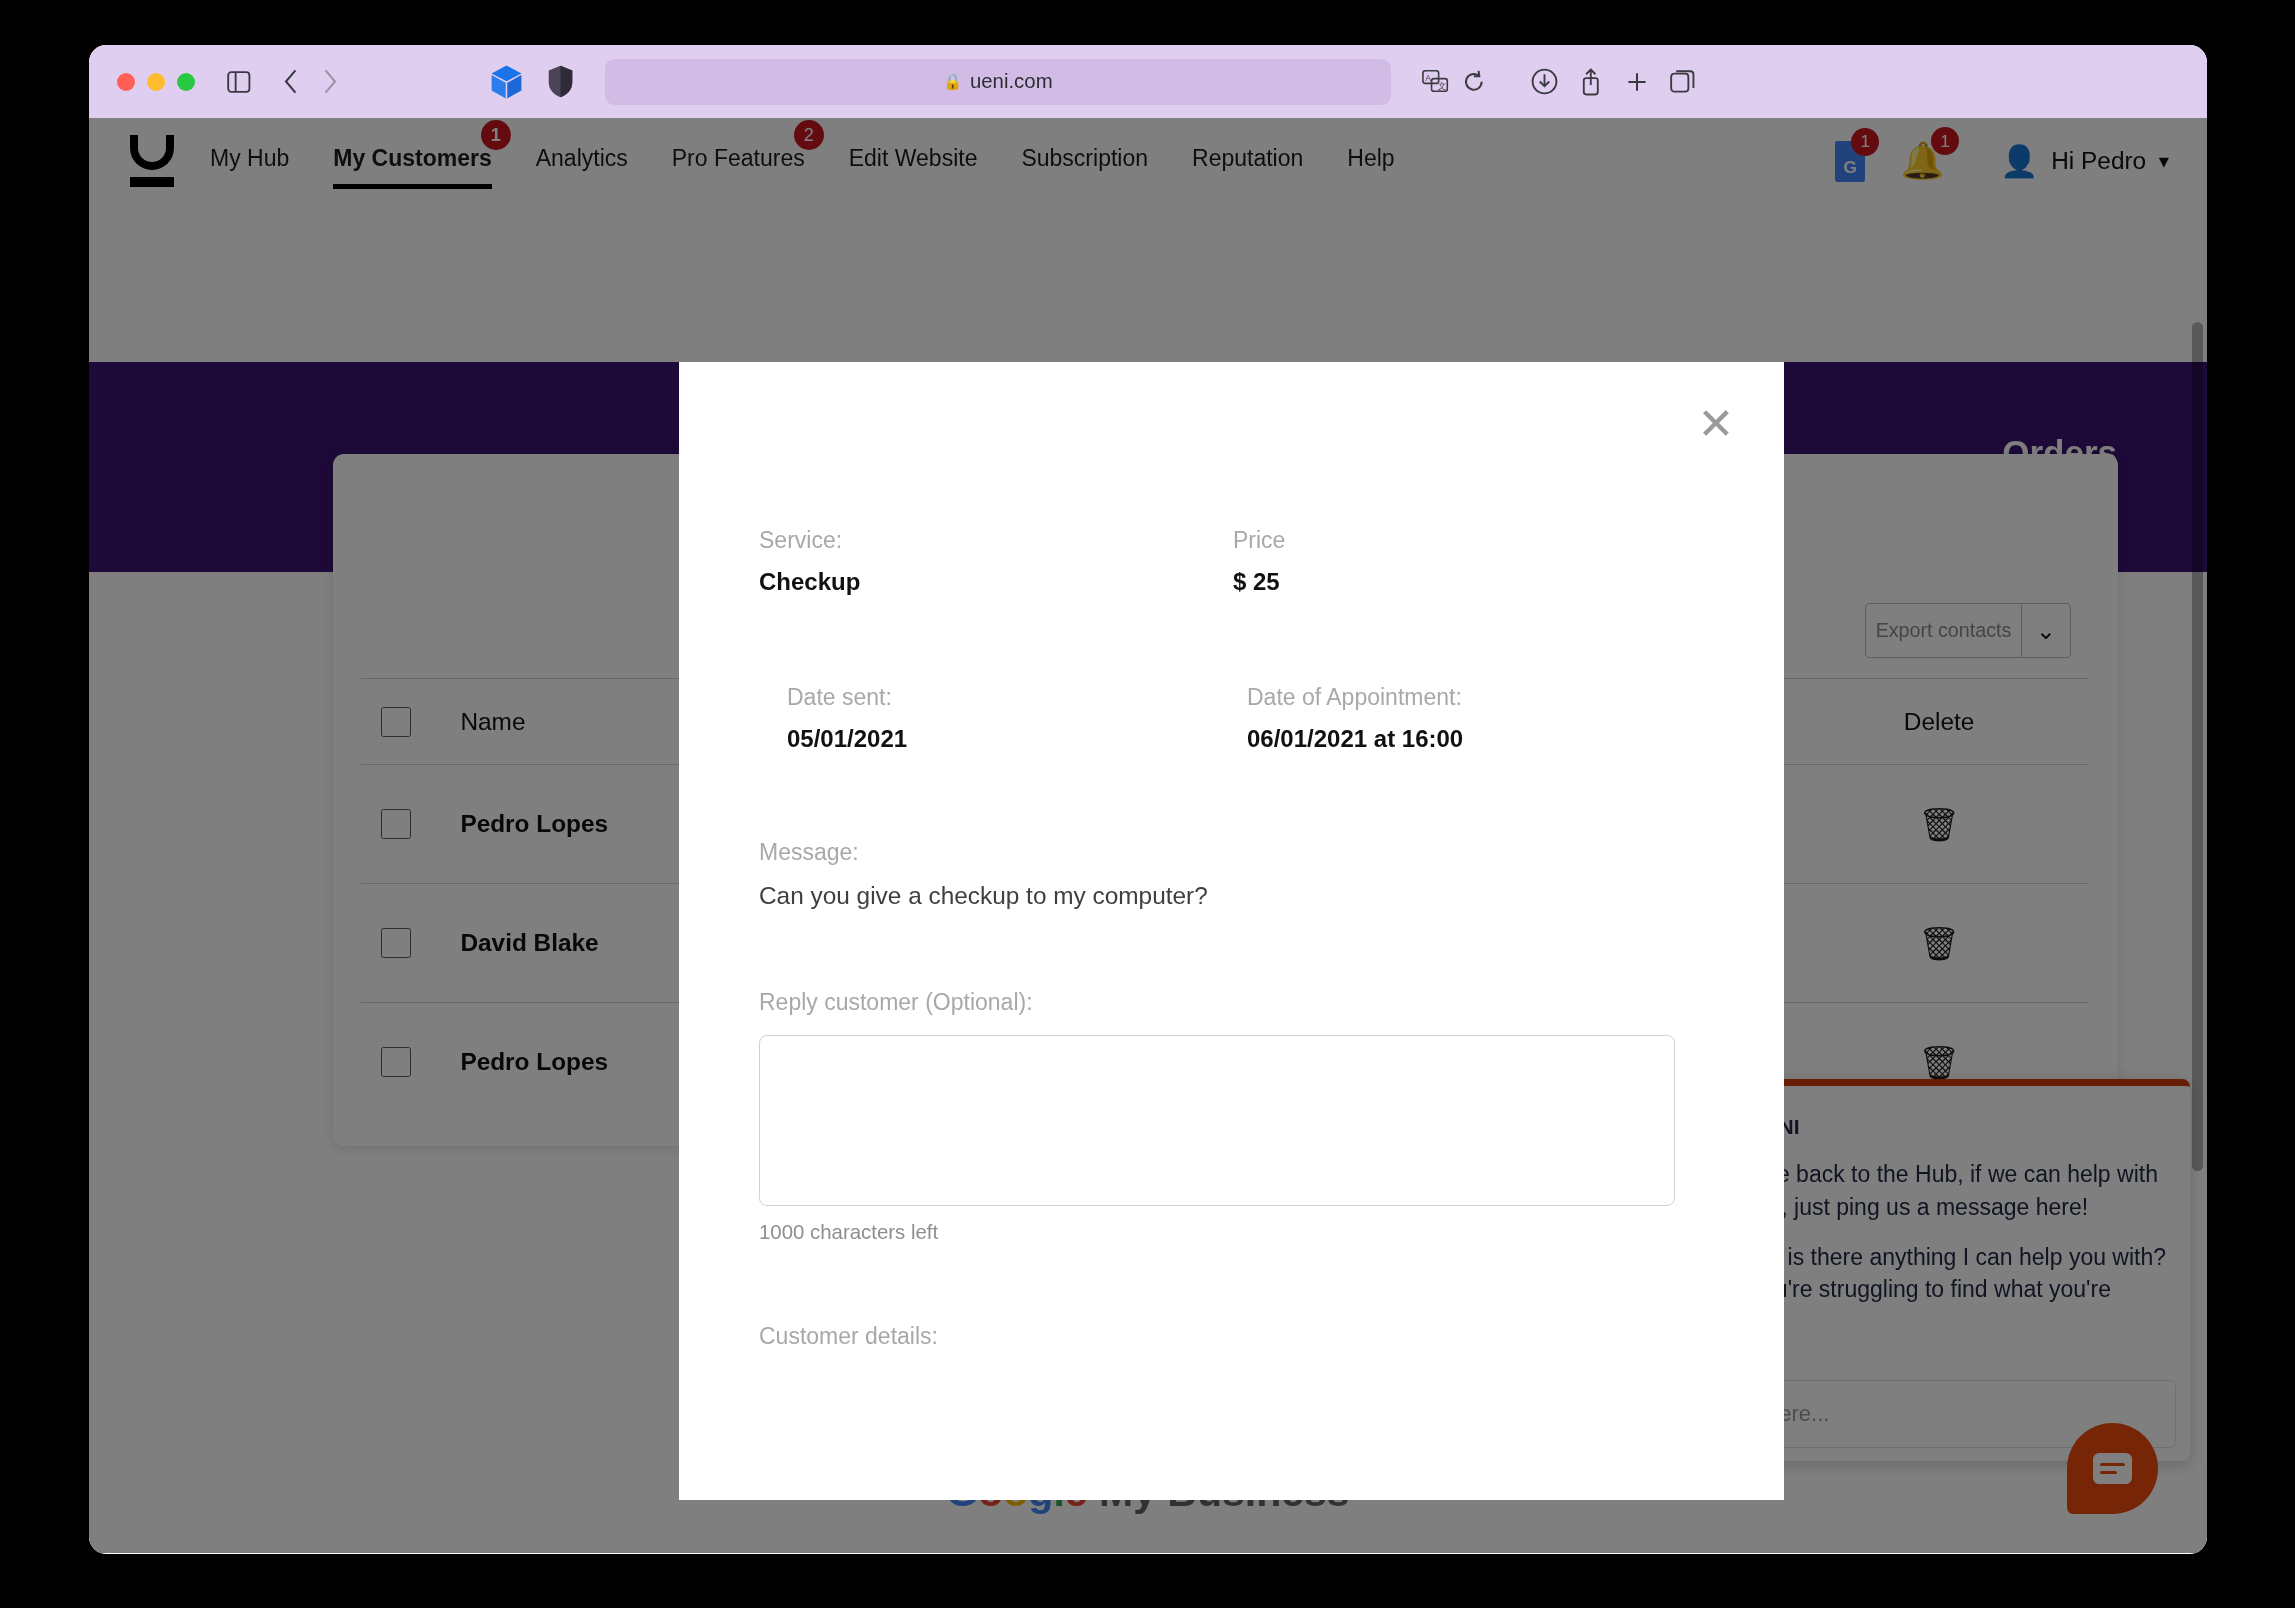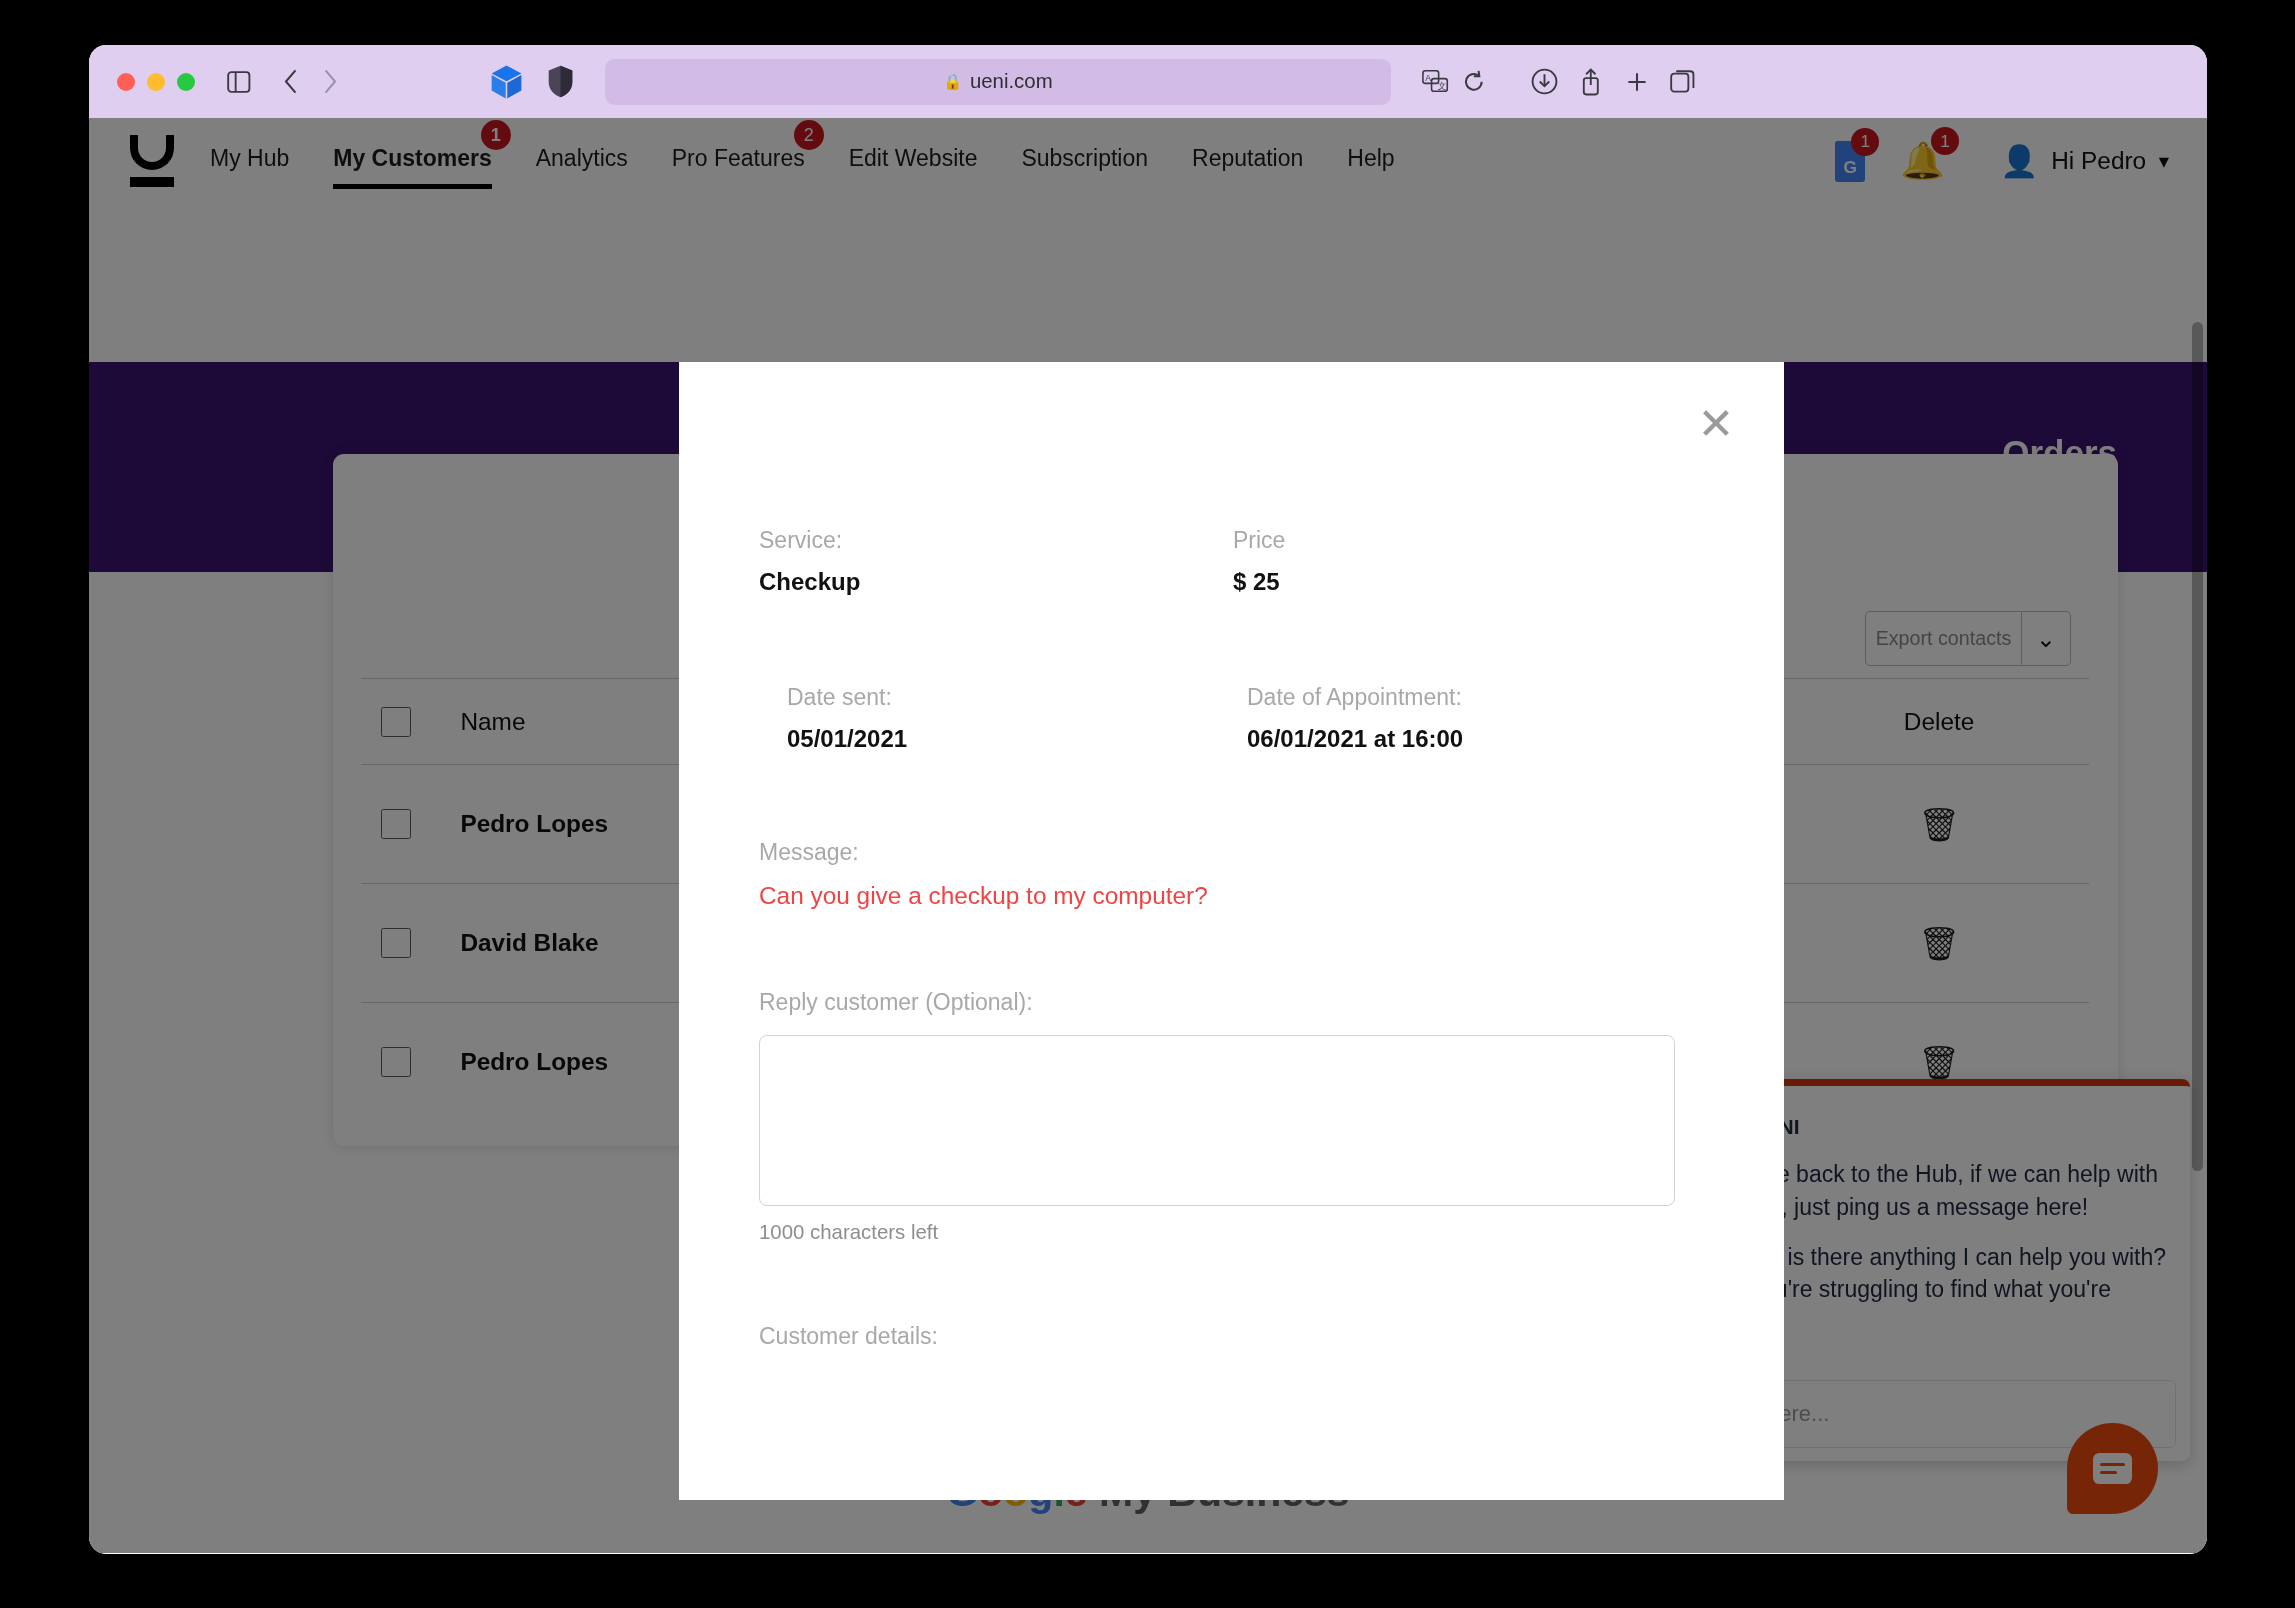--- a/index.html
+++ b/index.html
@@ -175,21 +175,21 @@
     border-radius: 11px;
     box-shadow: 0 1.6px 14px rgba(0,0,0,0.12);
     z-index: 6;
   }
   #card-title {
     position: absolute; left: 0; top: 52px; width: 100%;
     text-align: center;
     font-size: 37px; font-weight: bold; color: #111;
   }
   #export-contacts-group {
-    position: absolute; right: 47px; top: 157px;
+    position: absolute; right: 47px; top: 149px;
     display: flex; height: 55px;
   }
   #export-contacts-button {
     width: 157px; border: 0.8px solid #bbb;
     border-radius: 4.7px 0 0 4.7px;
     display: flex; align-items: center; justify-content: center;
     font-size: 19.7px; color: #8a8a8a;
   }
   #export-contacts-caret {
     width: 49px; border: 0.8px solid #bbb; border-left: none;
@@ -316,21 +316,21 @@
 
   .field-grid { display: flex; gap: 20px; }
   .field { width: 456px; }
   .field-label {
     font-size: 23px; color: #a8a8a8; margin-bottom: 14px;
   }
   .field-value { font-size: 24px; font-weight: bold; color: #111; }
 
   #message-block { margin-top: 86px; }
   #message-label { font-size: 23px; color: #a8a8a8; margin-bottom: 15.7px; }
-  #message-value { font-size: 24.4px; color: #ef4444; }
+  #message-value { font-size: 24.4px; color: #404040; }
 
   #reply-block { margin-top: 79px; }
   #reply-label { font-size: 23px; color: #a8a8a8; margin-bottom: 19px; }
   #reply-textarea {
     width: 916px; height: 171px;
     border: 0.8px solid #d2d2d2; border-radius: 7.9px;
     background: #fff;
     font-family: "Liberation Sans", sans-serif;
     font-size: 22px; color: #111;
     padding: 14px 17.3px; resize: none;

